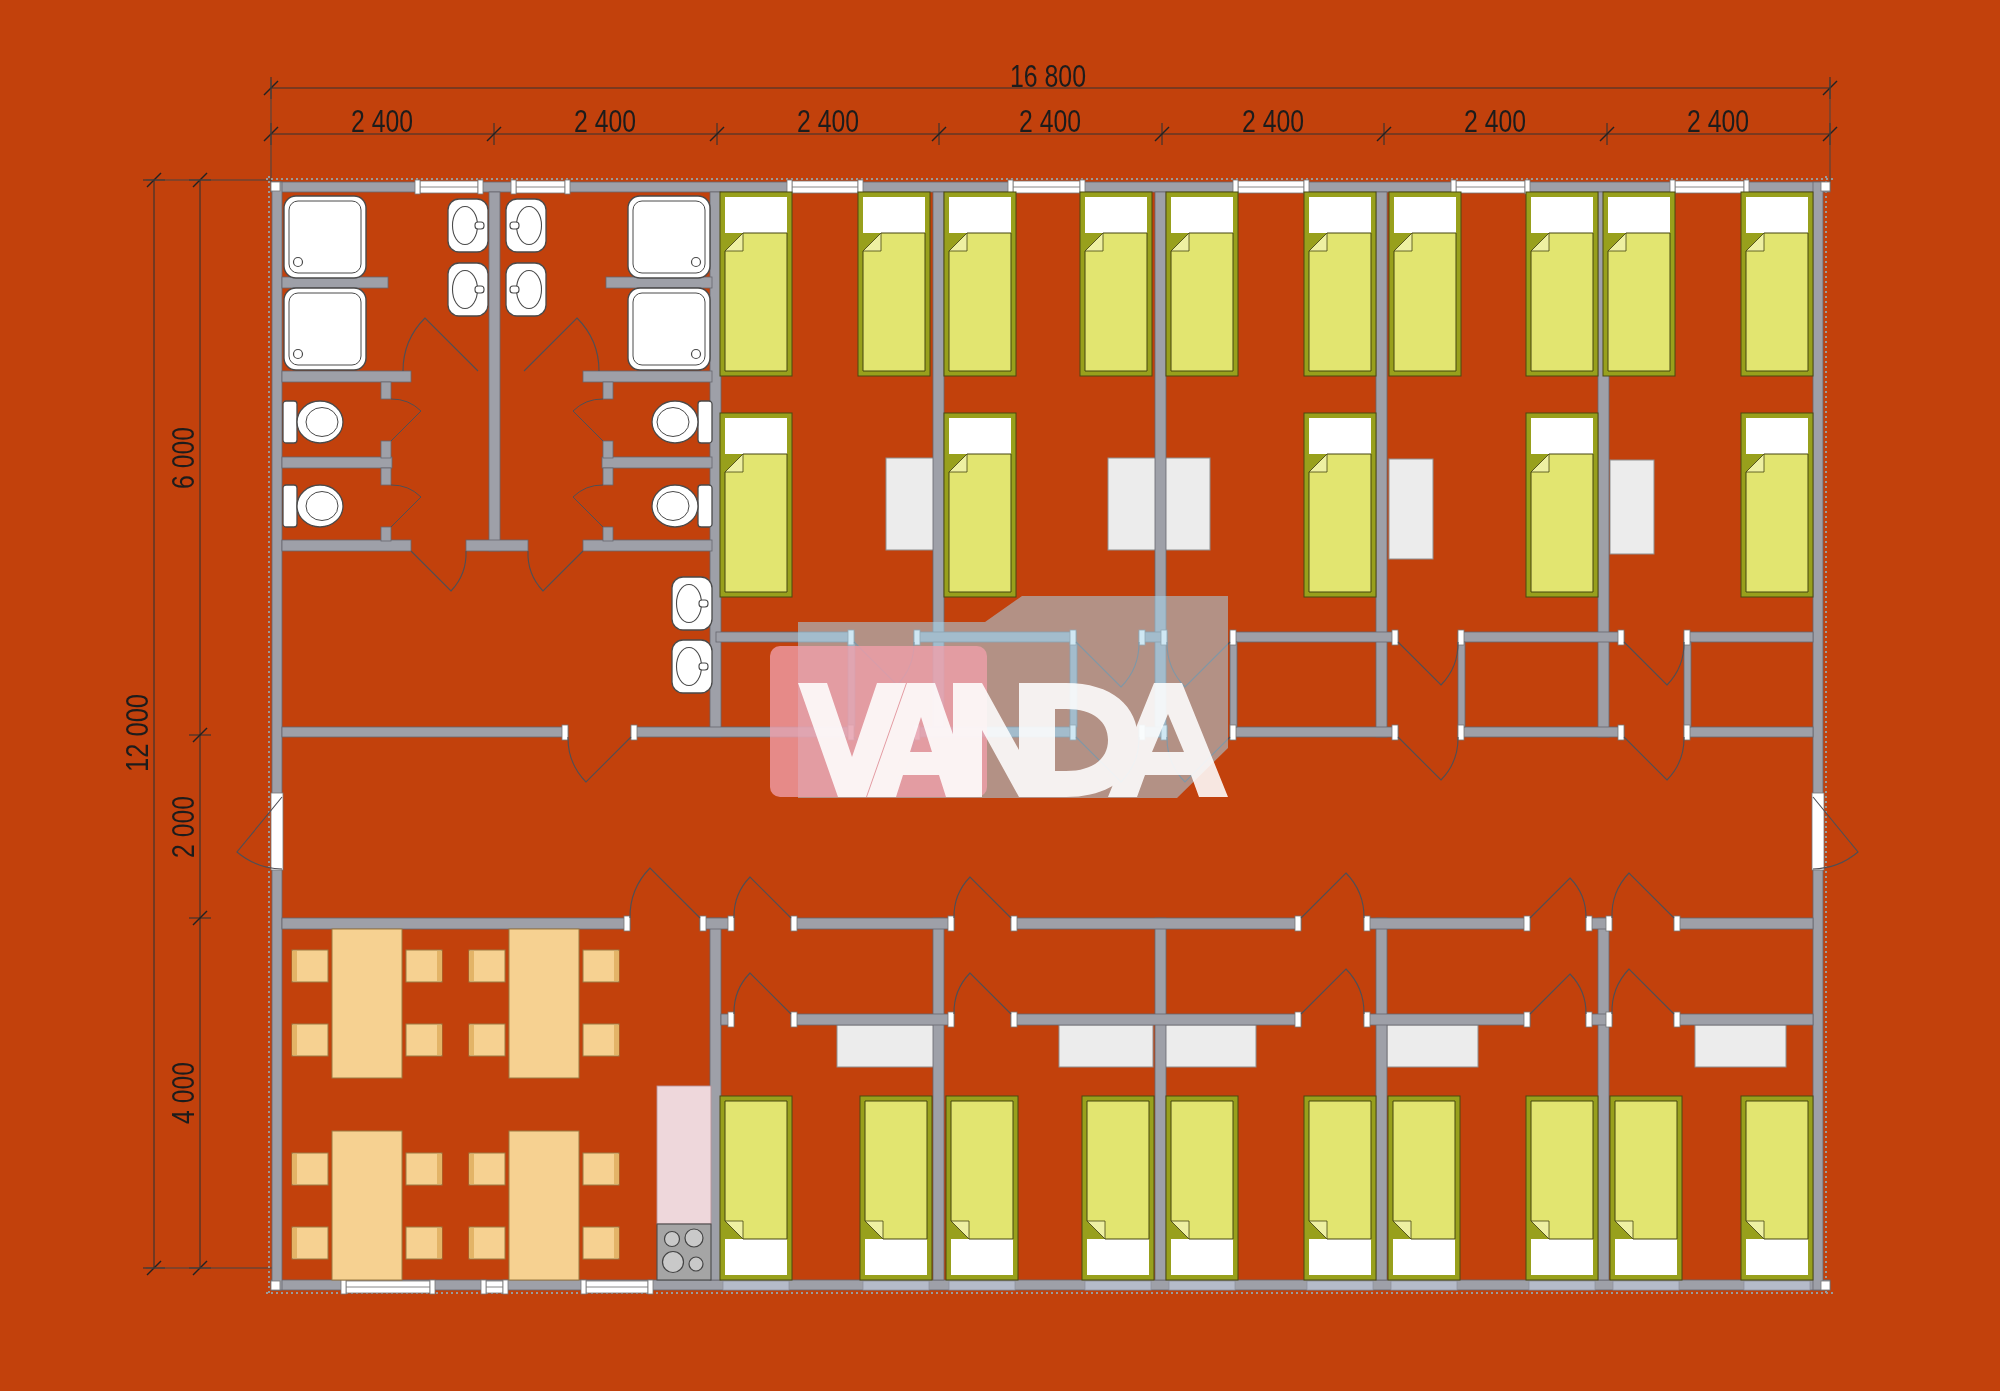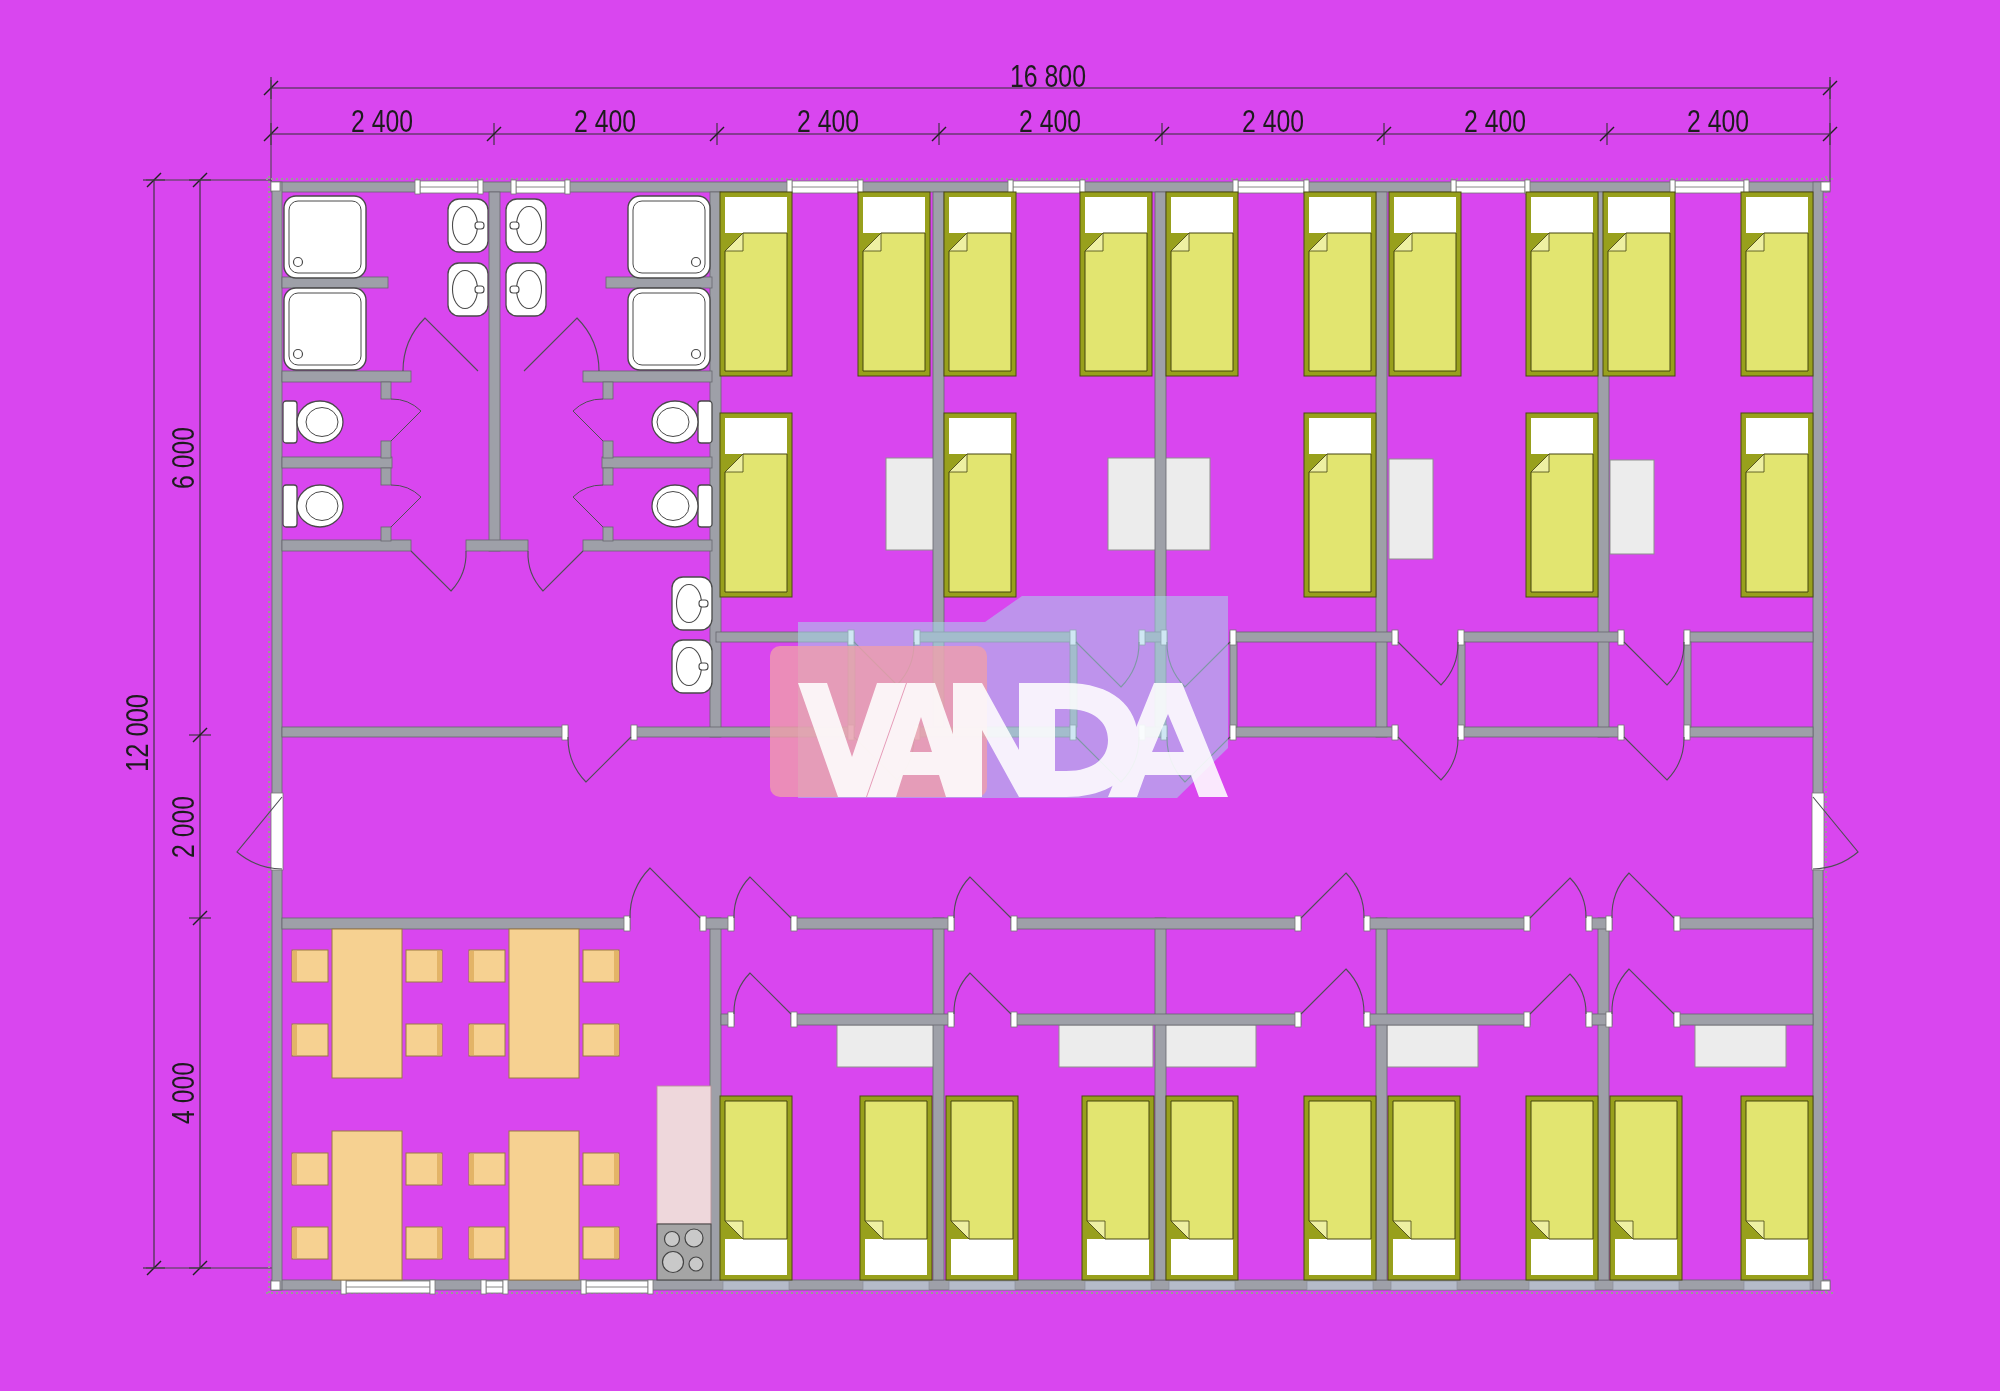--- a/index.html
+++ b/index.html
@@ -1,16 +1,16 @@
 <!DOCTYPE html>
 <html><head>
 <meta charset="utf-8">
 <style>
 html,body { margin:0; padding:0; background:#ffffff; font-family:"Liberation Sans", sans-serif; }
-#plan { position:relative; width:2000px; height:1391px; background:#d946ef; }
+#plan { position:relative; width:2000px; height:1391px; background:#c2410c; }
 </style>
 </head>
 <body>
 <div id="plan">
 <svg width="2000" height="1391" viewBox="0 0 2000 1391" xmlns="http://www.w3.org/2000/svg">
 <defs>
 <g id="bed">
   <rect x="0" y="0" width="72" height="184" fill="#98a01c" stroke="#4a4a10" stroke-width="1"></rect>
   <rect x="5" y="5" width="62" height="36" fill="#ffffff"></rect>
   <polygon points="23,41 67,41 67,179 5,179 5,59" fill="#e2e570" stroke="#45450f" stroke-width="1"></polygon>

